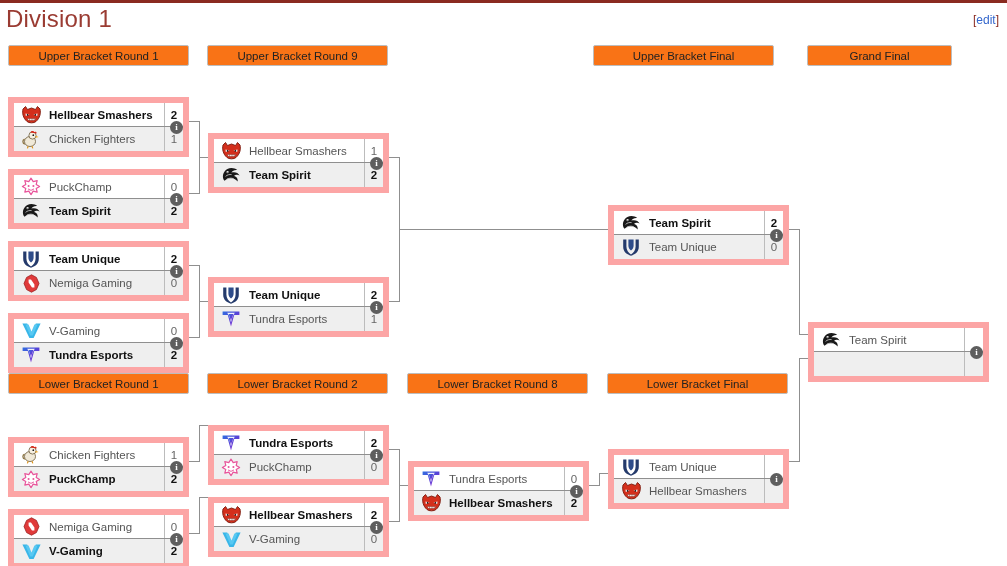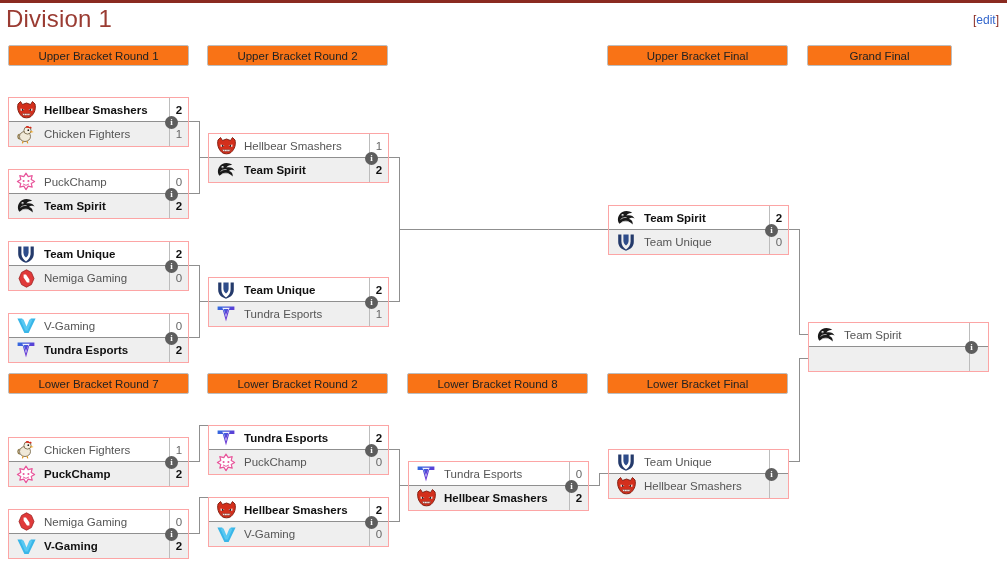--- a/index.html
+++ b/index.html
@@ -52,21 +52,21 @@
     color: #222;
     box-sizing: border-box;
     white-space: nowrap;
     overflow: hidden;
   }
 
   
   .match {
     position: absolute;
     box-sizing: border-box;
-    border: 1px solid #fca5a5;
+    border: 6px solid #fca5a5;
     background: #0ea5e9;
     z-index: 3;
   }
   .match .row {
     position: relative;
     height: 24px;
     display: flex;
     align-items: center;
     box-sizing: border-box;
   }
@@ -137,25 +137,25 @@
   .conn.h { height: 1px; }
   .conn.v { width: 1px; }
 </style>
 </head>
 <body>
 
 <div class="page-title">Division 1</div>
 <div class="edit-link"><span>[</span><span class="edit-word">edit</span><span>]</span></div>
 
 <div class="round-header" style="left:8px;  top:42px; width:181px;">Upper Bracket Round 1</div>
-<div class="round-header" style="left:207px; top:42px; width:181px;">Upper Bracket Round 2</div>
-<div class="round-header" style="left:607px; top:42px; width:181px;">Upper Bracket Final</div>
+<div class="round-header" style="left:207px; top:42px; width:181px;">Upper Bracket Round 9</div>
+<div class="round-header" style="left:593px; top:42px; width:181px;">Upper Bracket Final</div>
 <div class="round-header" style="left:807px; top:42px; width:145px;">Grand Final</div>
 
-<div class="round-header" style="left:8px;  top:370px; width:181px;">Lower Bracket Round 7</div>
+<div class="round-header" style="left:8px;  top:370px; width:181px;">Lower Bracket Round 1</div>
 <div class="round-header" style="left:207px; top:370px; width:181px;">Lower Bracket Round 2</div>
 <div class="round-header" style="left:407px; top:370px; width:181px;">Lower Bracket Round 8</div>
 <div class="round-header" style="left:607px; top:370px; width:181px;">Lower Bracket Final</div>
 
 <div class="conn h" style="left:188px; top:118px; width:12px;"></div>
 <div class="conn v" style="left:199px; top:118px; height:72px;"></div>
 <div class="conn h" style="left:188px; top:190px; width:12px;"></div>
 <div class="conn h" style="left:199px; top:154px; width:9px;"></div>
 
 <div class="conn h" style="left:188px; top:262px; width:12px;"></div>

